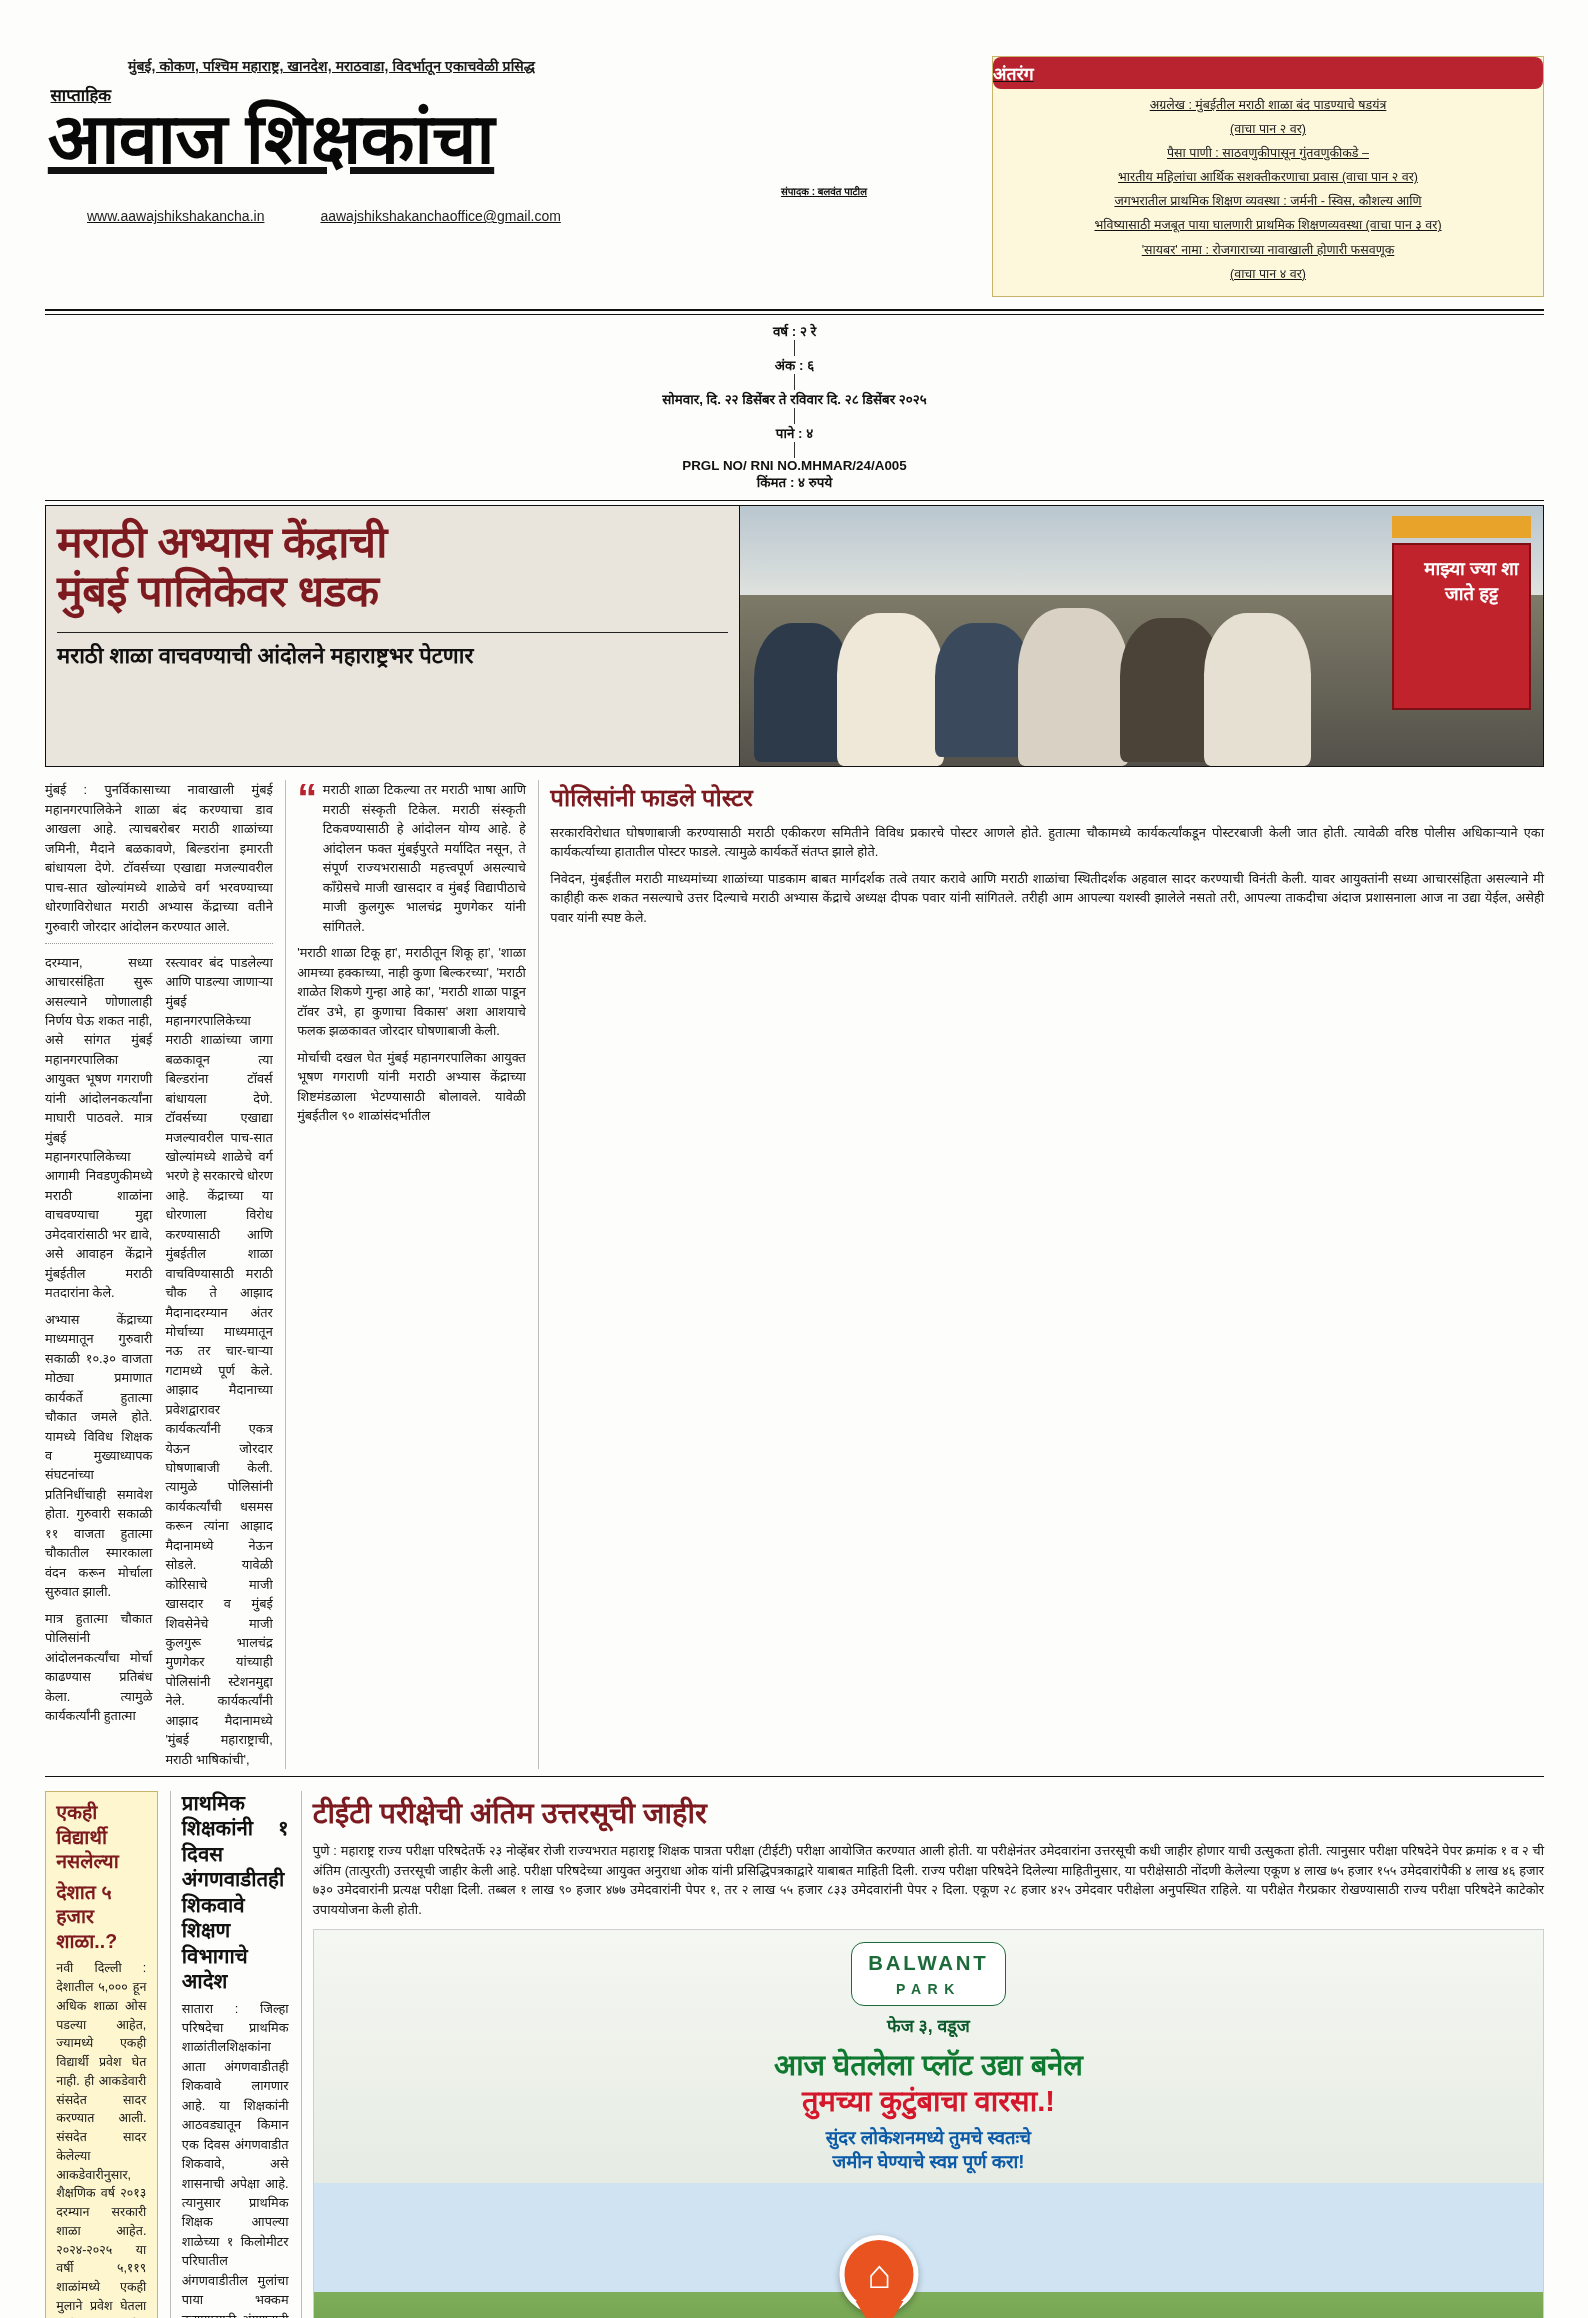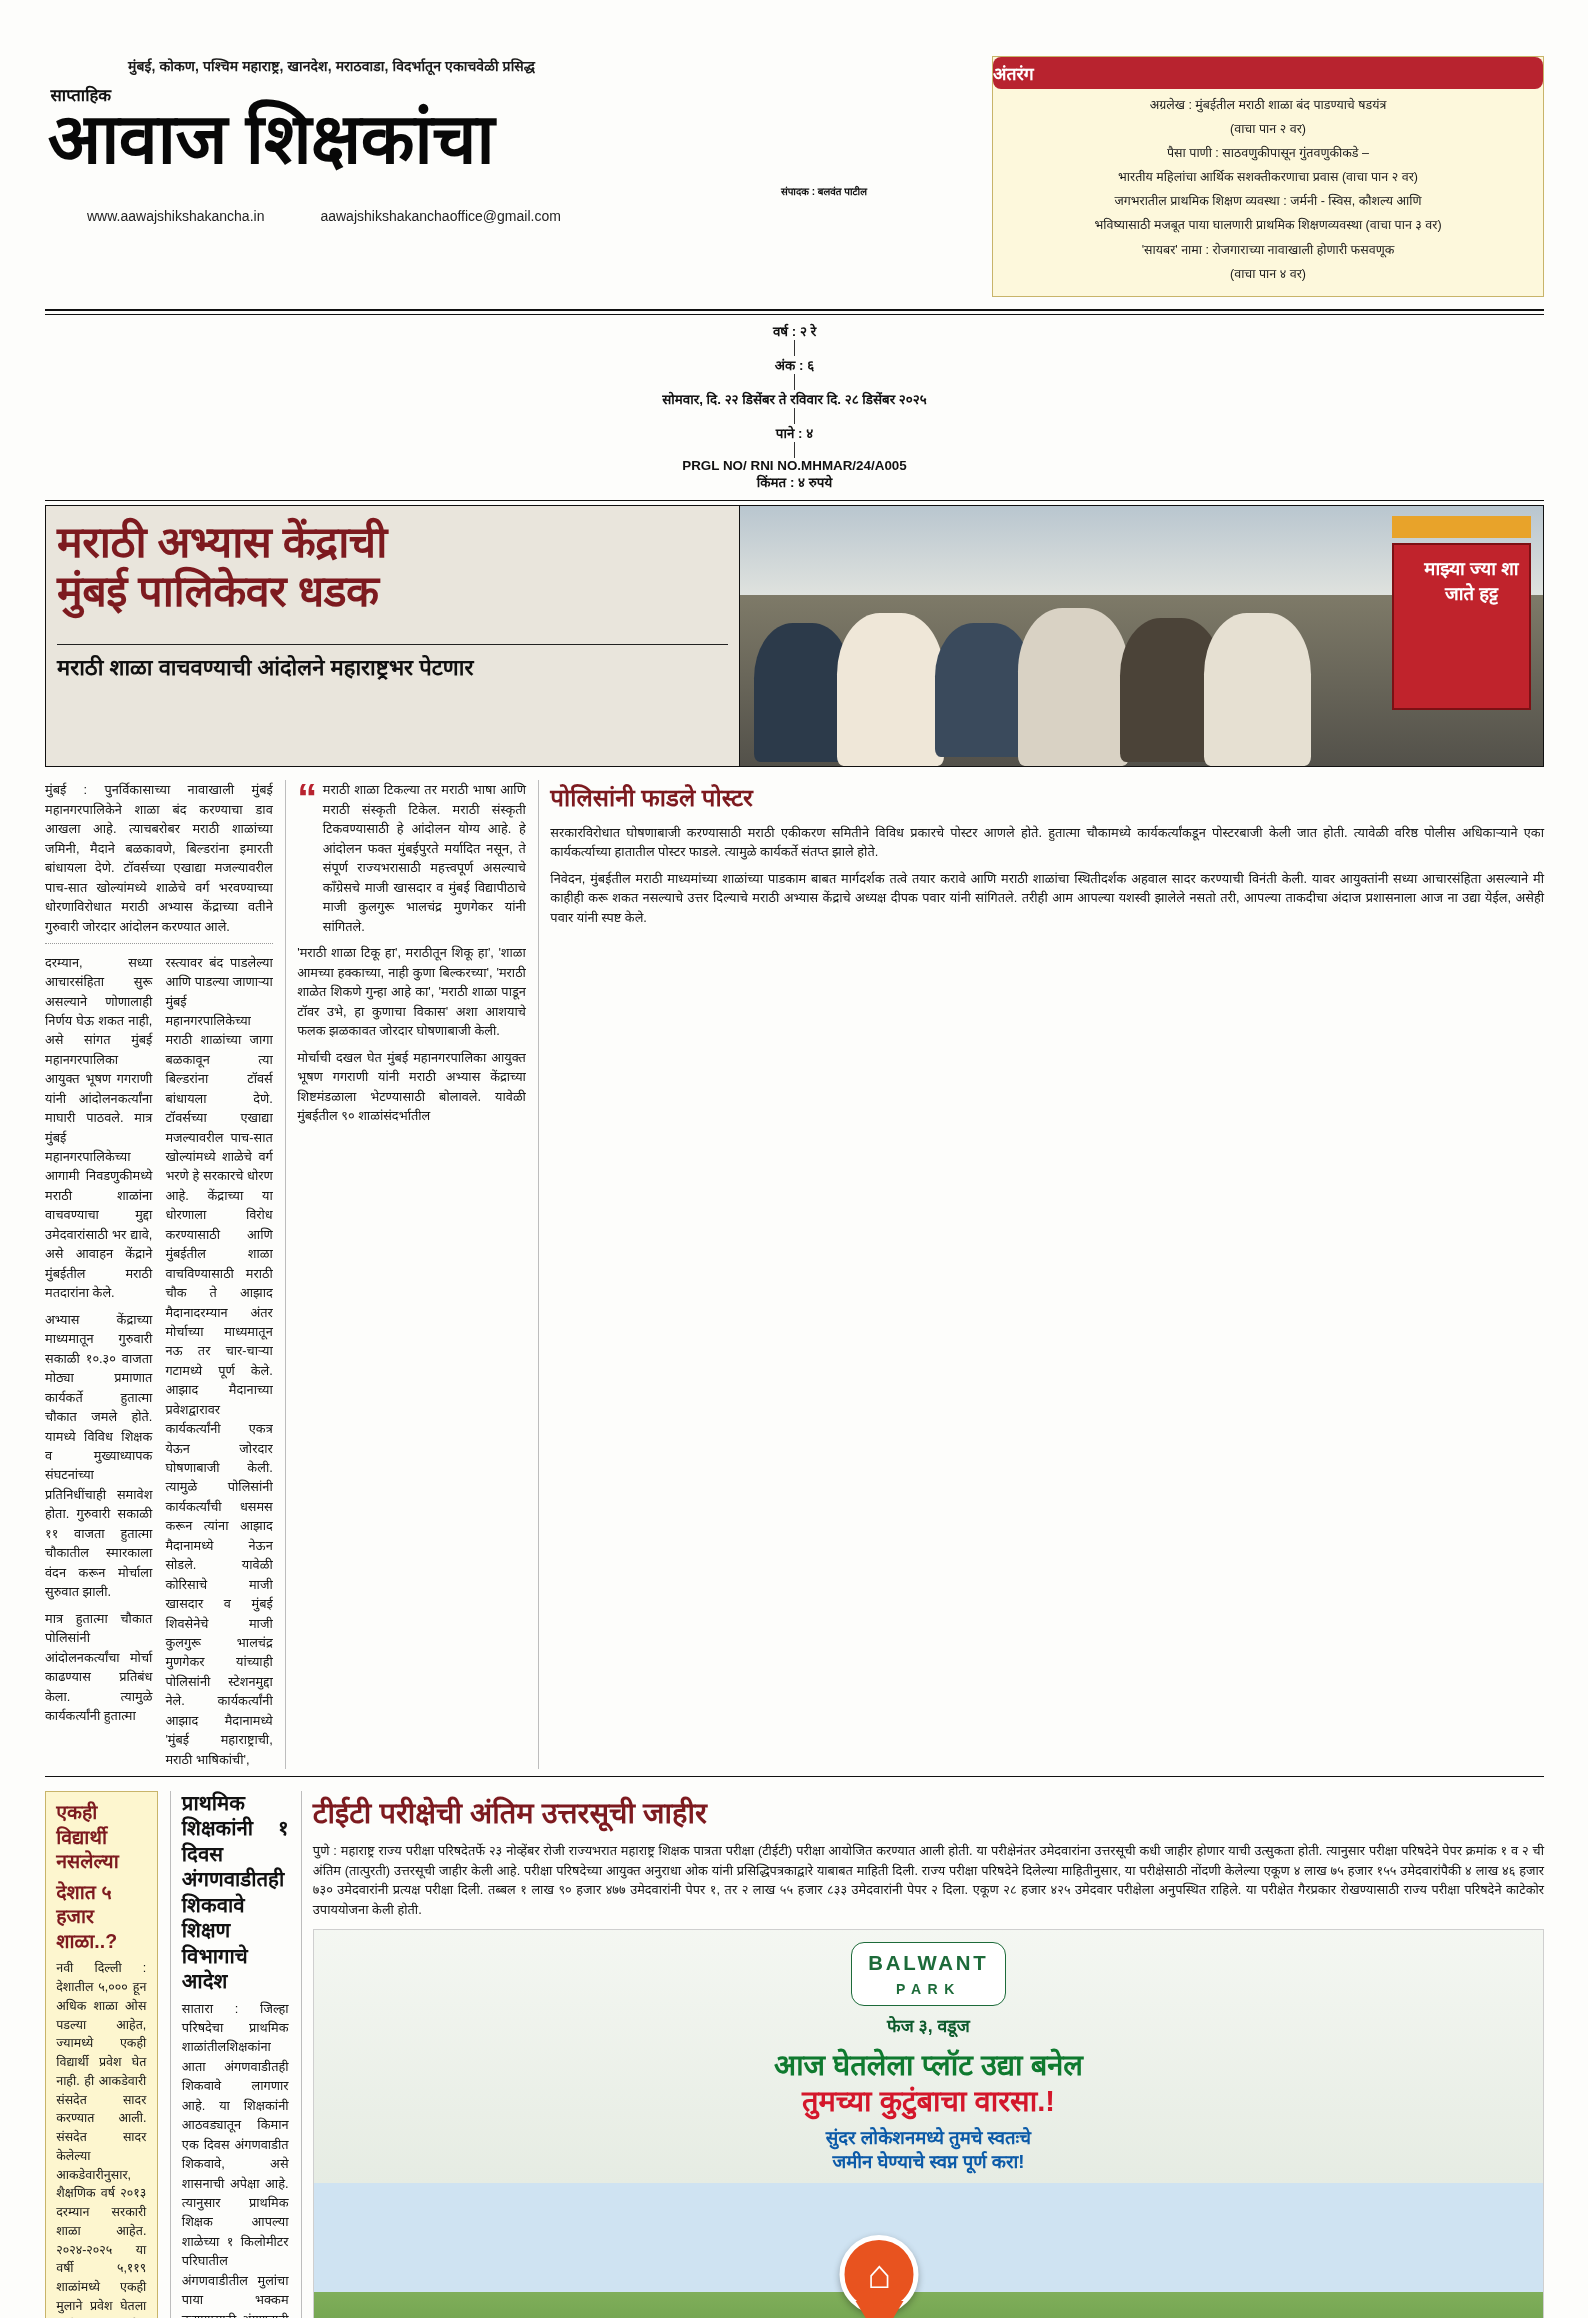--- a/index.html
+++ b/index.html
@@ -15,20 +15,21 @@
     min-height: 2465px;
     background: #fdfdfb;
     padding: 56px 45px 37px 45px;
   }
 
   
   .masthead {
     display: flex;
     align-items: flex-start;
     gap: 14px;
+    text-decoration: underline;
   }
   .mast-left { flex: 1 1 auto; }
   .mast-strap {
     font-size: 14px;
     font-weight: 700;
     letter-spacing: 0.1px;
     margin-left: 83px;
     margin-bottom: 8.3px;
     color: #1b1b1b;
   }
@@ -110,21 +111,21 @@
     padding: 12px 11px 0 11px;
   }
   .lead-head {
     font-size: 43px;
     font-weight: 800;
     line-height: 1.12;
     color: #7d1a1f;
     letter-spacing: -0.5px;
   }
   .lead-sub {
-    margin-top: 29px;
+    margin-top: 17px;
     font-size: 22px;
     font-weight: 800;
     color: #101010;
     border-top: 1.4px solid #222;
     padding-top: 6.5px;
   }
   .lead-right {
     flex: 1 1 auto;
     border-left: 1.4px solid #111;
     position: relative;

